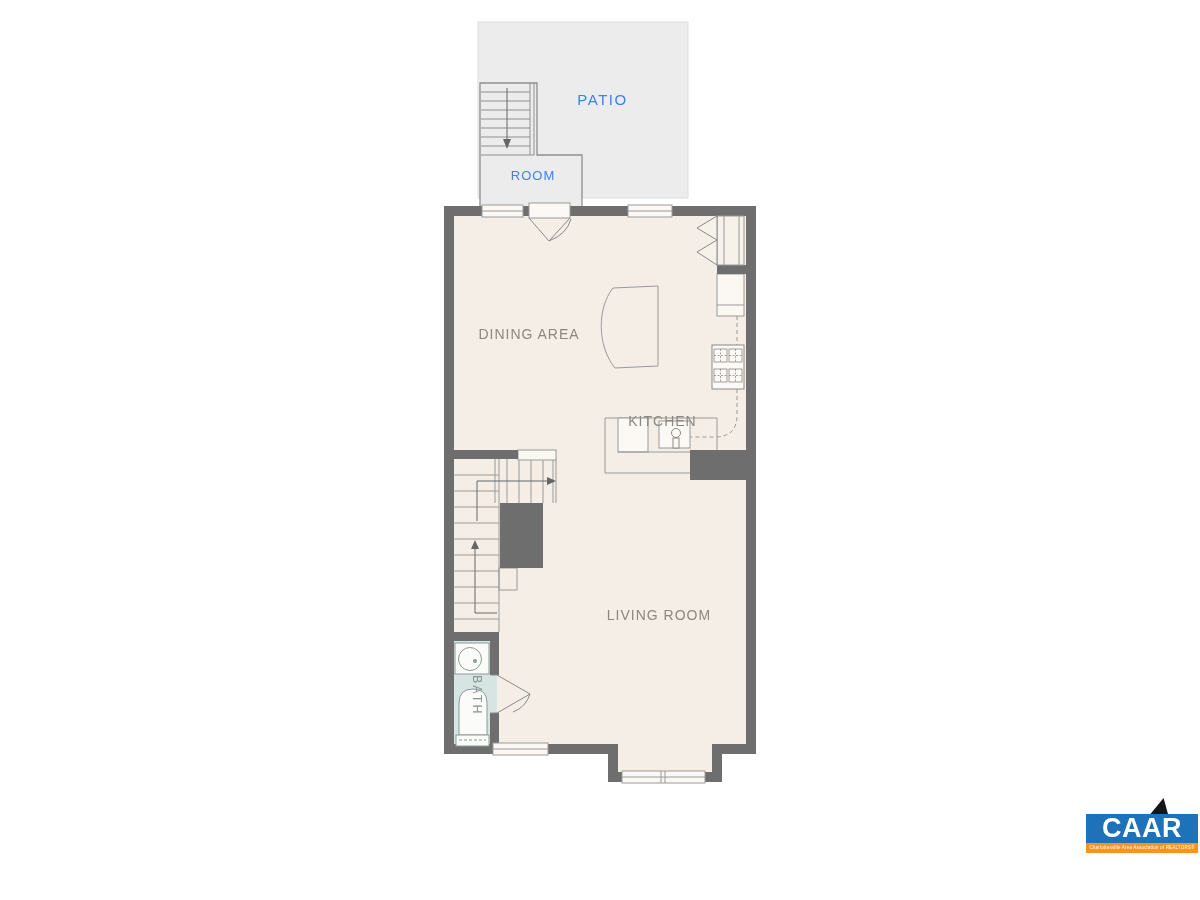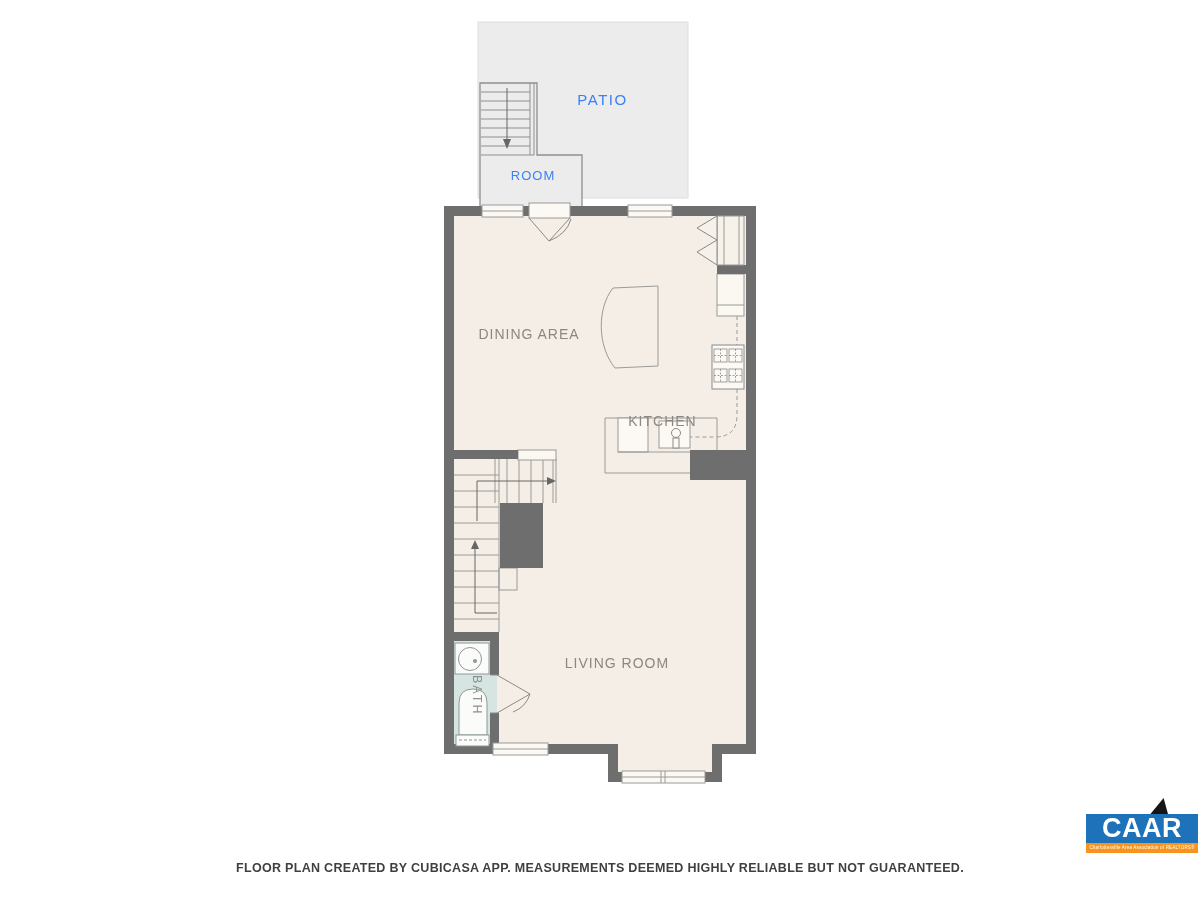--- a/index.html
+++ b/index.html
@@ -10,21 +10,21 @@
   .plan-svg{position:absolute;left:0;top:0;}
   .room-label{
     position:absolute;color:#8d8781;font-size:14px;letter-spacing:1px;
     text-align:center;white-space:nowrap;
   }
   .outdoor-label{color:#3b82f6;}
   .patio-label{left:555px;top:91px;width:95px;font-size:15px;letter-spacing:1.5px;}
   .deck-label{left:500px;top:168px;width:66px;font-size:13px;}
   .dining-label{left:464px;top:326px;width:130px;}
   .kitchen-label{left:610px;top:381px;width:105px;margin-top:32px;}
-  .living-label{left:554px;top:607px;width:126px;margin-top:48px;}
+  .living-label{left:596px;top:607px;width:126px;}
   .bath-label{
     left:462px;top:664px;height:62px;width:22px;
     writing-mode:vertical-rl;font-size:12.5px;letter-spacing:2px;color:#879490;
     text-align:center;
   }
   .footer-text{
     position:absolute;left:0;top:861px;width:1200px;text-align:center;
     font-size:12.5px;font-weight:600;color:#3f3f3f;letter-spacing:0.3px;
   }
   .caar-logo{position:absolute;left:1086px;top:798px;width:112px;height:56px;}
@@ -225,21 +225,20 @@
     </g>
   </svg>
 
   <span class="room-label outdoor-label patio-label">PATIO</span>
   <span class="room-label outdoor-label deck-label">ROOM</span>
   <span class="room-label dining-label">DINING AREA</span>
   <span class="room-label kitchen-label">KITCHEN</span>
   <span class="room-label living-label">LIVING ROOM</span>
   <span class="room-label bath-label">BATH</span>
 
-  <div class="footer-text">FLOOR PLAN CREATED BY CUBICASA APP. MEASUREMENTS DEEMED HIGHLY RELIABLE BUT NOT GUARANTEED.</div>
 
   <div class="caar-logo">
     <div class="caar-triangle"></div>
     <div class="caar-blue">CAAR</div>
     <div class="caar-orange">Charlottesville Area Association of REALTORS®</div>
   </div>
 
 </div>
 
 </body></html>

